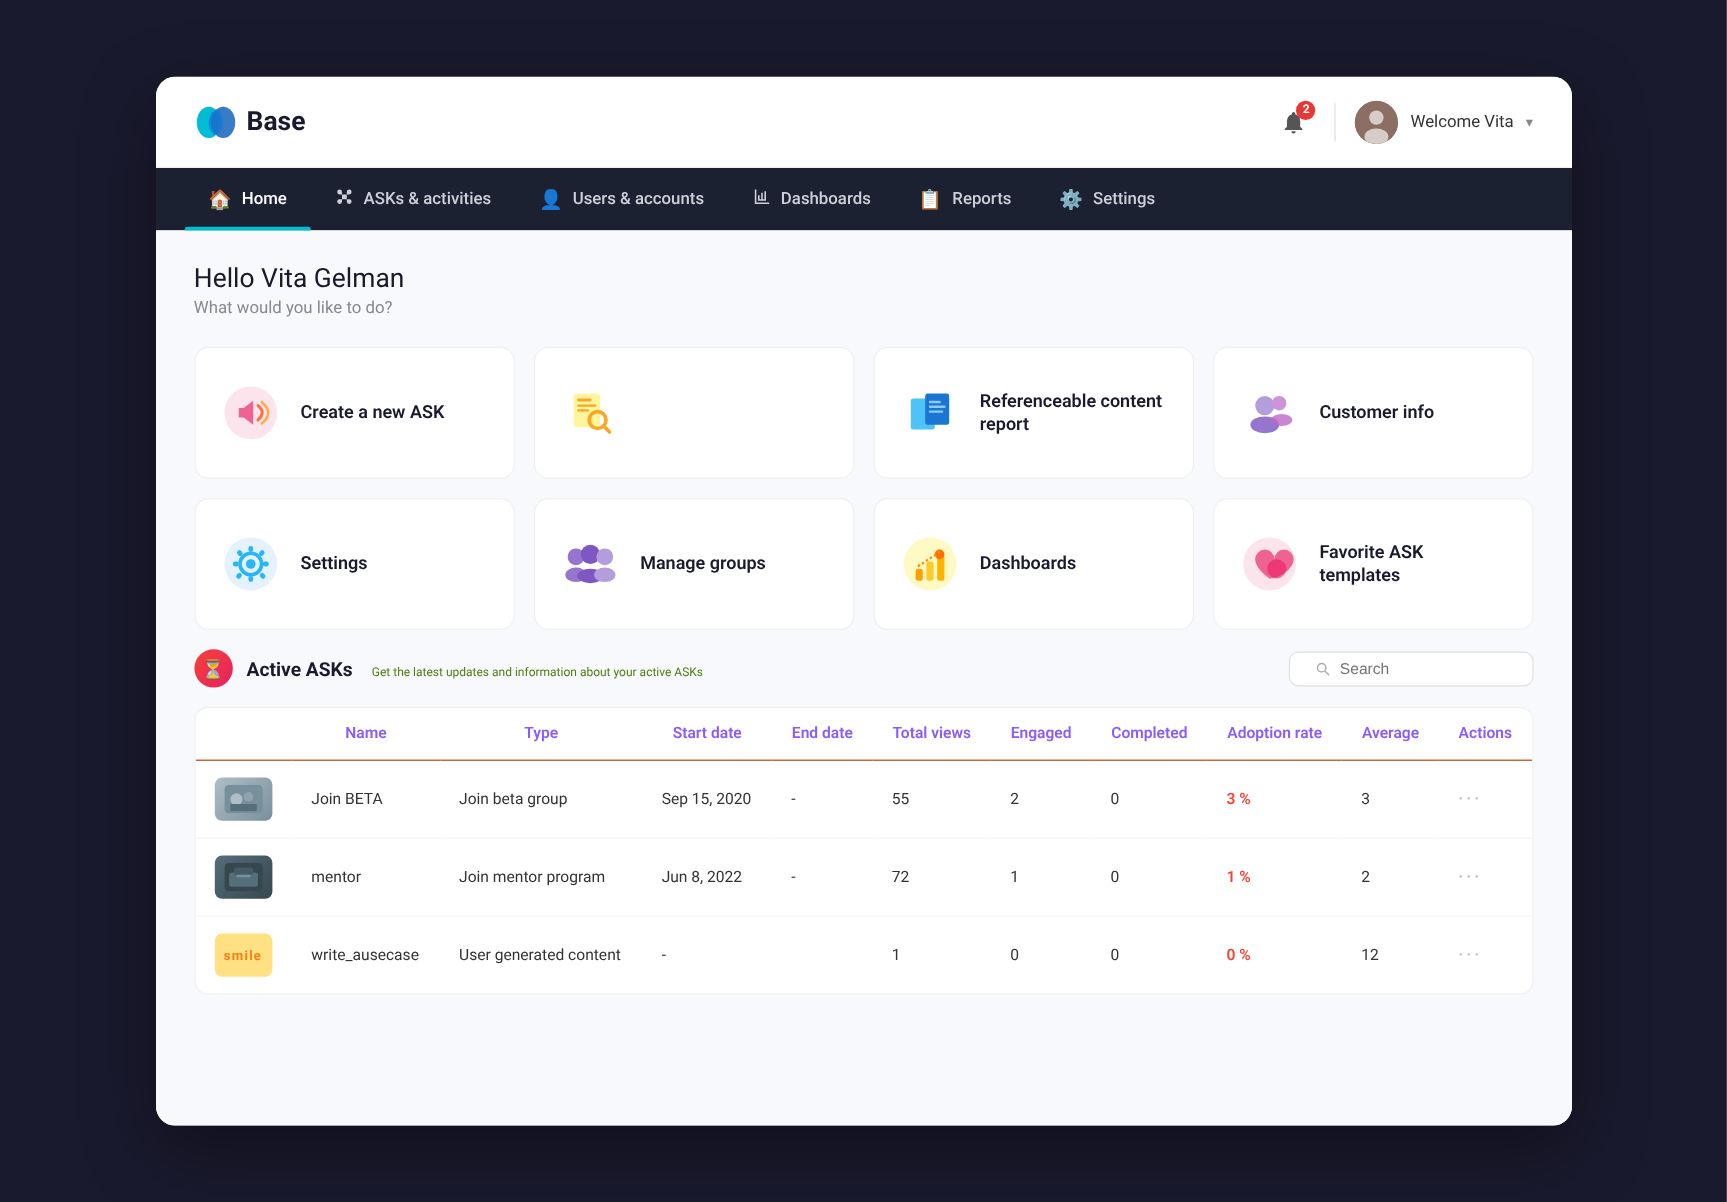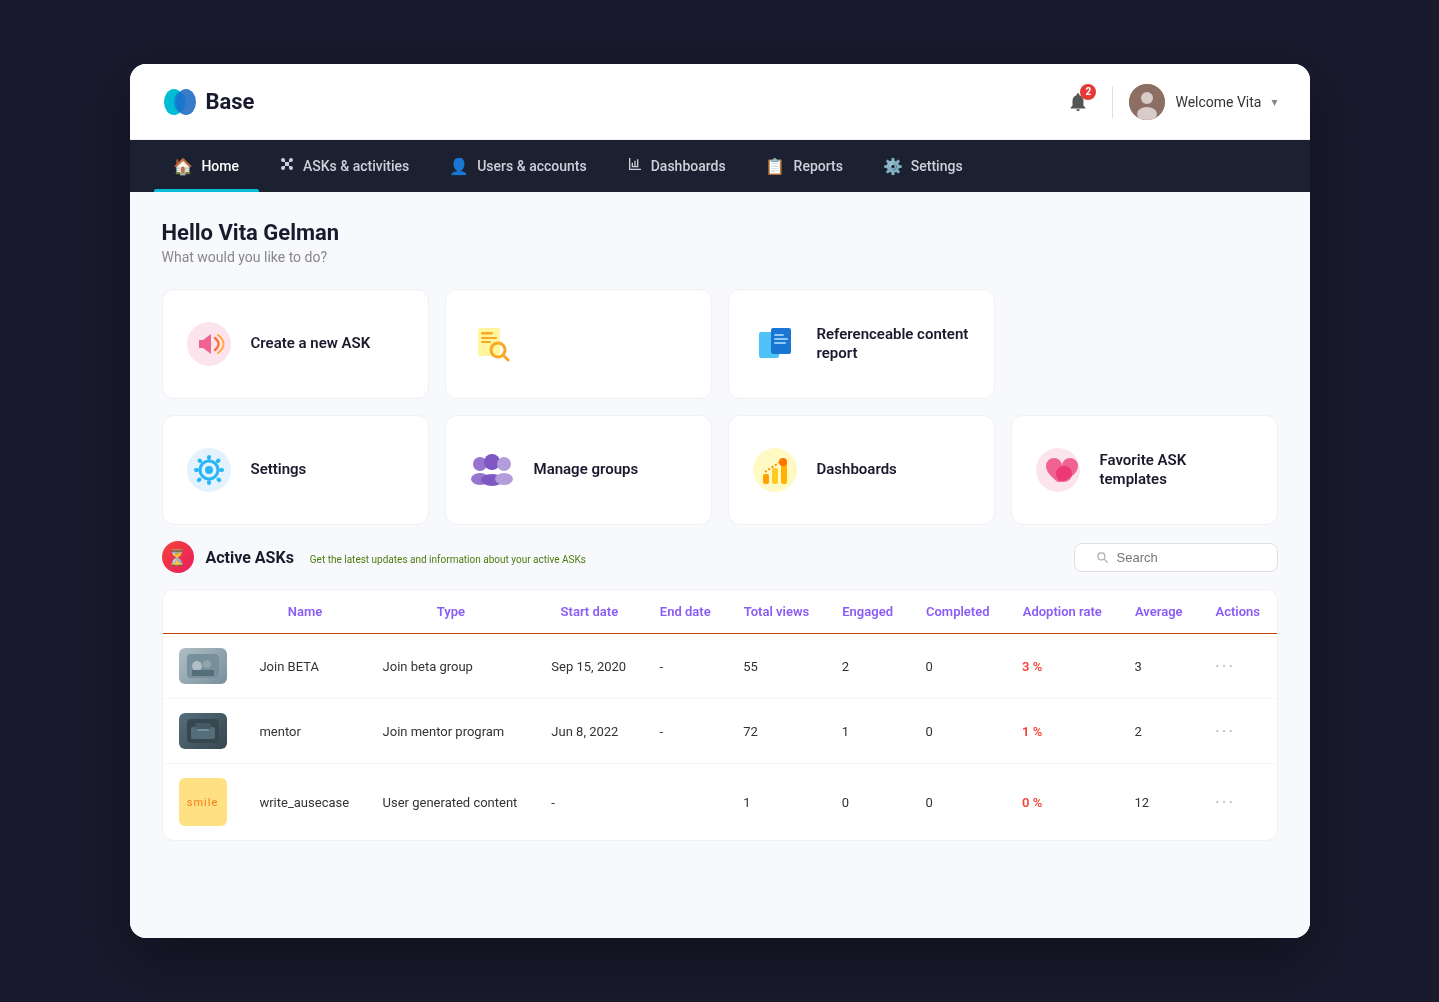--- a/index.html
+++ b/index.html
@@ -137,21 +137,21 @@
       font-size: 16px;
     }
     
     .main {
       padding: 28px 32px;
       background: #f8f9fc;
       min-height: calc(870px - 72px - 52px);
     }
     .greeting-title {
       font-size: 22px;
-      font-weight: 700;
+      font-weight: 400;
       color: #1a1a2e;
       margin-bottom: 4px;
     }
     .greeting-sub {
       font-size: 14px;
       color: #888;
       margin-bottom: 24px;
     }
     
     .cards-grid {
@@ -271,23 +271,23 @@
       display: flex; align-items: center; justify-content: center;
       overflow: hidden;
     }
     .thumb-mentor {
       background: linear-gradient(135deg, #546e7a 0%, #37474f 100%);
       width: 48px; height: 36px; border-radius: 6px;
       display: flex; align-items: center; justify-content: center;
     }
     .thumb-smile {
       background: #ffe082;
-      width: 48px; height: 48px; border-radius: 6px;
+      width: 48px; height: 36px; border-radius: 6px;
       display: flex; align-items: center; justify-content: center;
-      font-size: 11px; font-weight: 400; color: #f57f17; letter-spacing: 1px;
+      font-size: 11px; font-weight: 700; color: #f57f17; letter-spacing: 1px;
     }
     .adoption-rate {
       color: #f44336;
       font-weight: 600;
     }
     .actions-btn {
       color: #bbb;
       font-size: 18px;
       cursor: pointer;
       letter-spacing: 2px;
@@ -401,20 +401,31 @@
             <rect x="8" y="12" width="20" height="26" rx="2" fill="#4fc3f7"></rect>
             <rect x="20" y="8" width="20" height="26" rx="2" fill="#1976d2"></rect>
             <rect x="23" y="14" width="10" height="2" rx="1" fill="#90caf9"></rect>
             <rect x="23" y="18" width="14" height="2" rx="1" fill="#90caf9"></rect>
             <rect x="23" y="22" width="12" height="2" rx="1" fill="#90caf9"></rect>
           </svg>
         </div>
         <span class="card-label">Referenceable content report</span>
       </div>
 
+      <div class="card">
+        <div class="card-icon">
+          <svg width="48" height="48" viewBox="0 0 48 48">
+            <circle cx="20" cy="18" r="8" fill="#b39ddb"></circle>
+            <ellipse cx="20" cy="34" rx="12" ry="7" fill="#9575cd"></ellipse>
+            <circle cx="32" cy="16" r="6" fill="#ce93d8"></circle>
+            <ellipse cx="34" cy="30" rx="9" ry="5" fill="#ba68c8" opacity="0.8"></ellipse>
+          </svg>
+        </div>
+        <span class="card-label">Customer info</span>
+      </div>
     </div>
 
     <div class="cards-grid">
 
       <div class="card">
         <div class="card-icon">
           <svg width="48" height="48" viewBox="0 0 48 48">
             <circle cx="24" cy="24" r="22" fill="#e3f2fd"></circle>
             <path d="M24 15a9 9 0 100 18 9 9 0 000-18z" fill="none" stroke="#29b6f6" stroke-width="3"></path>
             <circle cx="24" cy="24" r="4" fill="#29b6f6"></circle>

